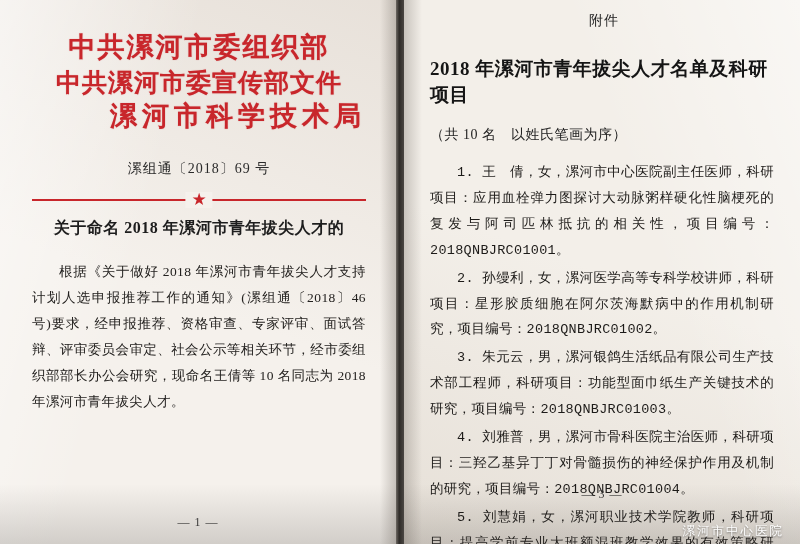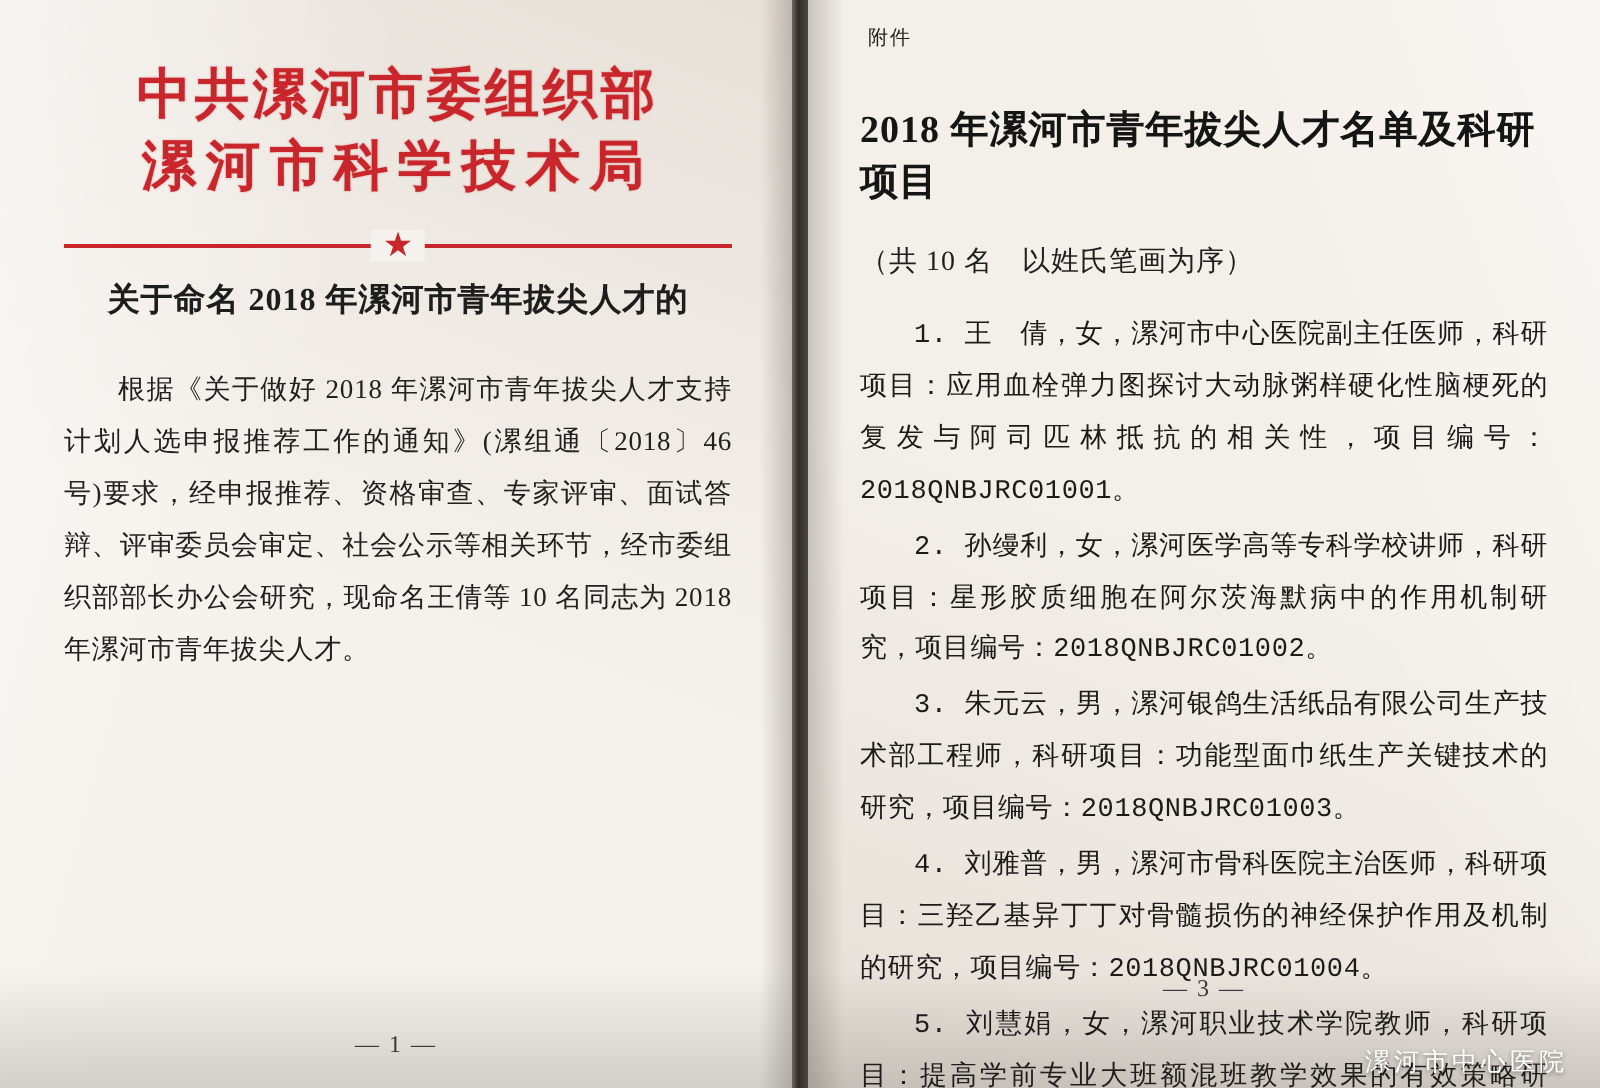--- a/index.html
+++ b/index.html
@@ -73,21 +73,21 @@
     text-align: center;
     color: #c8262b;
     font-weight: bold;
     letter-spacing: 2px;
     line-height: 1.32;
     font-size: 27px;
     text-shadow: 0 0 1px rgba(200,38,43,0.5);
     margin-top: 16px;
   }
   .red-head .l2 { font-size: 25px; letter-spacing: 1px; }
-  .red-head .l3 { font-size: 27px; letter-spacing: 5px; }
+  .red-head .l3 { font-size: 27px; letter-spacing: 5px; text-align: right; }
 
   .doc-no {
     text-align: center;
     color: #2a2a2a;
     font-size: 14px;
     letter-spacing: 1px;
     margin-top: 26px;
   }
   .red-rule-wrap {
     position: relative;
@@ -136,24 +136,25 @@
     bottom: 14px;
     left: 0; right: 0;
     text-align: center;
     font-size: 12px;
     color: #3a3a3a;
     letter-spacing: 1px;
   }
 
   
   .attach-label {
-    font-size: 10px;
+    font-size: 14px;
     color: #1f1f1f;
     letter-spacing: 1px;
     margin-left: 4px;
+    text-align: center;
   }
   .right-title {
     font-weight: bold;
     font-size: 19px;
     color: #151515;
     margin-top: 26px;
     letter-spacing: 0.5px;
   }
   .right-subtitle {
     text-align: left;
@@ -201,23 +202,25 @@
 </style>
 </head>
 <body>
 
 <div class="page">
 
   <div class="sheet-left">
 
     <div class="red-head">
       <div class="l1">中共漯河市委组织部</div>
+      <div class="l2">中共漯河市委宣传部文件</div>
       <div class="l3">漯河市科学技术局</div>
     </div>
 
+    <div class="doc-no">漯组通〔2018〕69 号</div>
 
     <div class="red-rule-wrap">
       <div class="red-rule"></div>
       <div class="red-star">★</div>
     </div>
 
     <div class="doc-title">
       <div>关于命名 2018 年漯河市青年拔尖人才的</div>
     </div>
 

